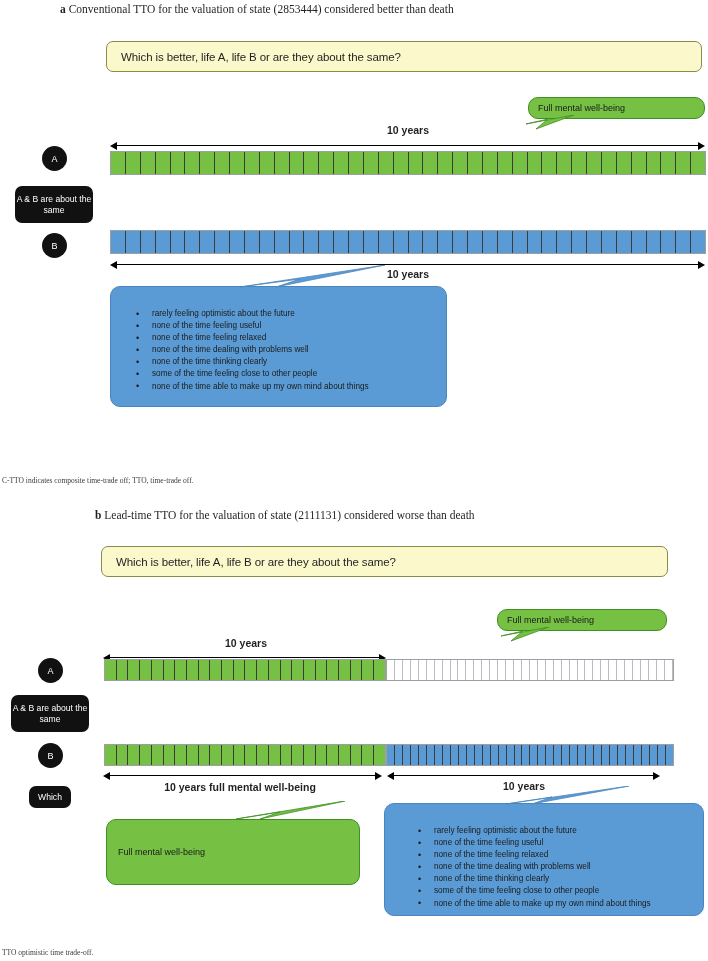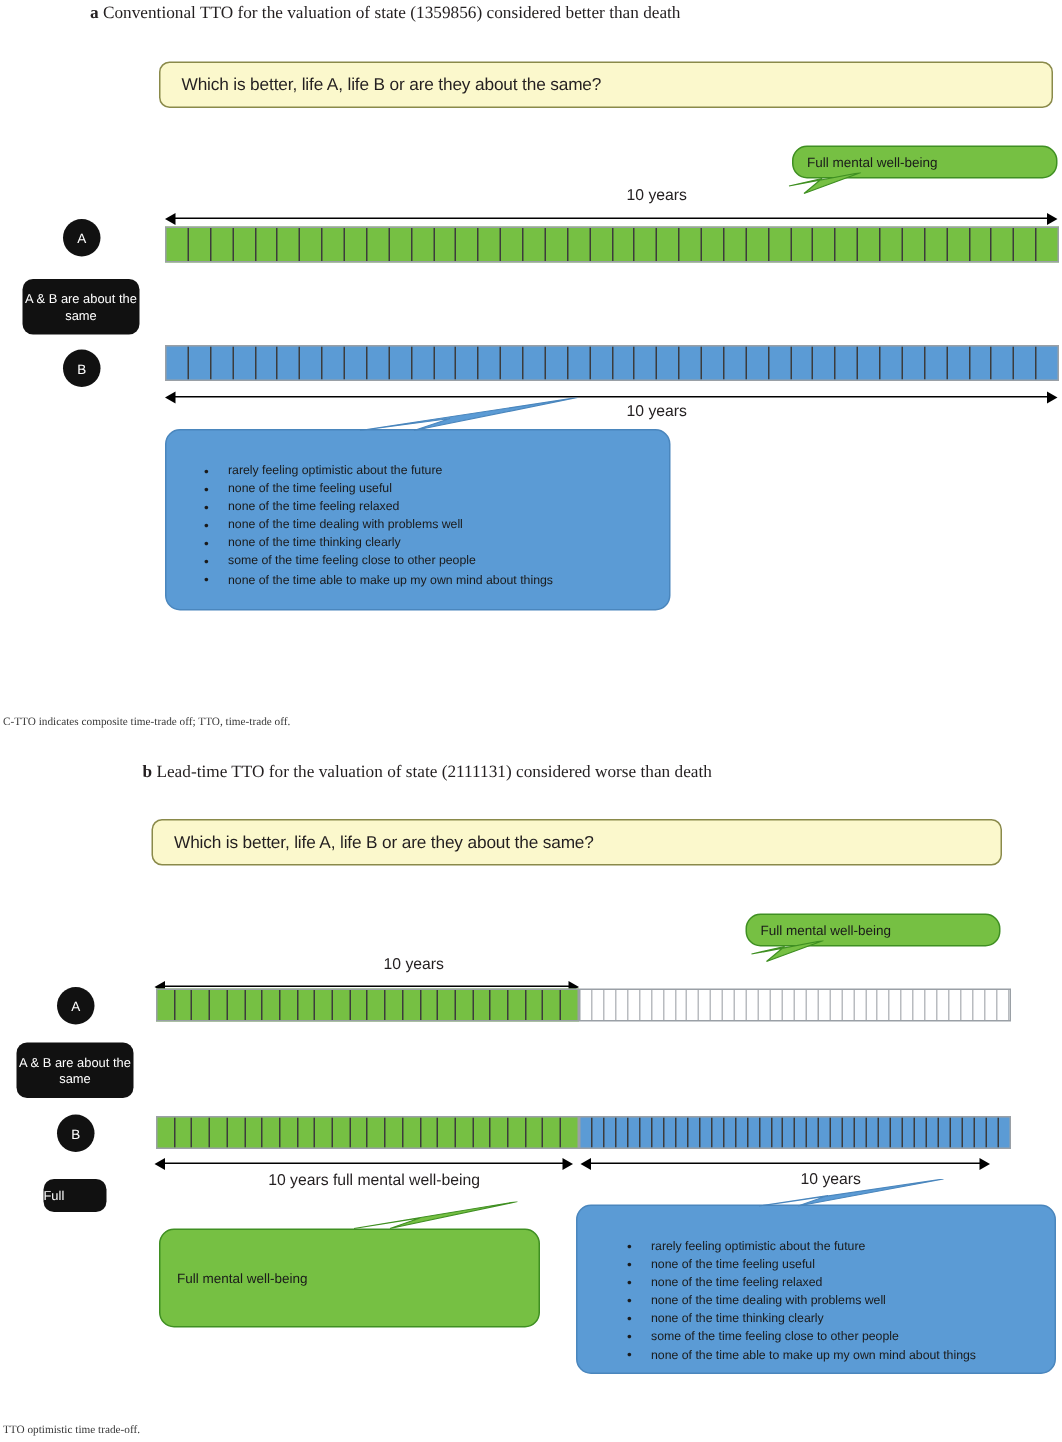--- a/index.html
+++ b/index.html
@@ -29,38 +29,39 @@
     font-size:11.5px;color:#231f20;white-space:nowrap;letter-spacing:-0.1px;
   }
   
   .circle-btn{
     position:absolute;background:#111111;border-radius:50%;
     color:#ffffff;font-size:9px;display:flex;align-items:center;justify-content:center;
   }
   .pill-btn{
     position:absolute;background:#111111;border-radius:7px;color:#ffffff;
     font-size:8.6px;line-height:10.5px;text-align:center;
-    display:flex;align-items:center;
+    display:flex;align-items:center;justify-content:center;
   }
   
   .bar{
     position:absolute;box-sizing:border-box;display:flex;overflow:hidden;
     border:1px solid #9aa0a6;
   }
   .bar .seg{flex:1 1 auto;box-sizing:border-box;border-right:1px solid #3c3c3c;}
   .bar .seg:last-child{border-right:none;}
   .bar.empty .seg{border-right:1px solid #b9bcc0;}
   
   .arrow-line{position:absolute;height:1.4px;background:#000;}
   .arrow-head{position:absolute;width:0;height:0;}
   .arrow-head.left{border-top:4px solid transparent;border-bottom:4px solid transparent;border-right:7px solid #000;}
   .arrow-head.right{border-top:4px solid transparent;border-bottom:4px solid transparent;border-left:7px solid #000;}
   .axis-label{
-    position:absolute;font-size:10.5px;color:#231f20;text-align:right;
+    position:absolute;font-size:10.5px;color:#231f20;text-align:center;
     white-space:nowrap;
+    font-weight:bold;
   }
   .axis-label.wrap{white-space:normal;line-height:14px;}
   
   .callout{position:absolute;box-sizing:border-box;}
   .callout .body{
     position:absolute;left:0;top:0;width:100%;height:100%;
     border-radius:10px;box-sizing:border-box;
   }
   .callout.green .body{background:#76c043;border:1px solid #3f8f22;}
   .callout.blue  .body{background:#5b9bd5;border:1px solid #4a86bd;}
@@ -77,21 +78,21 @@
   }
   .bullets li:before{
     content:"\2022";position:absolute;left:8px;top:-0.5px;font-size:9px;color:#1a1a1a;
   }
 </style>
 </head>
 <body>
 
 <div class="panel-heading" style="left:60px;top:3px;">
   <b>a</b>
-  <span>Conventional TTO for the valuation of state (1359856) considered better than death</span>
+  <span>Conventional TTO for the valuation of state (2853444) considered better than death</span>
 </div>
 
 <div class="question-box" style="left:106px;top:41px;width:596px;height:31px;">
   <span class="q-text">Which is better, life A, life B or are they about the same?</span>
 </div>
 
 <div class="callout green" style="left:528px;top:97px;width:177px;height:22px;">
   <div class="body"></div>
   <svg class="tail" width="70" height="24" style="left:-16px;top:18px;">
     <polygon points="62,0 24,14 36,4 14,9" fill="#76c043" stroke="#3f8f22" stroke-width="0.8"></polygon>
@@ -383,21 +384,21 @@
     <div class="seg"></div>
     <div class="seg"></div>
     <div class="seg"></div>
     <div class="seg"></div>
     <div class="seg"></div>
     <div class="seg"></div>
     <div class="seg"></div>
   </div>
 
 <div class="pill-btn" style="left:29px;top:786px;width:42px;height:22px;">
-  <span>Full</span>
+  <span>Which</span>
 </div>
 
 <div class="arrow-line" style="left:109px;top:775px;width:268px;"></div>
 <div class="arrow-head left" style="left:103px;top:772px;"></div>
 <div class="arrow-head right" style="left:375px;top:772px;"></div>
 <div class="axis-label wrap" style="left:160px;top:780px;width:160px;">10 years full mental well-being</div>
 
 <div class="arrow-line" style="left:393px;top:775px;width:263px;"></div>
 <div class="arrow-head left" style="left:387px;top:772px;"></div>
 <div class="arrow-head right" style="left:653px;top:772px;"></div>

